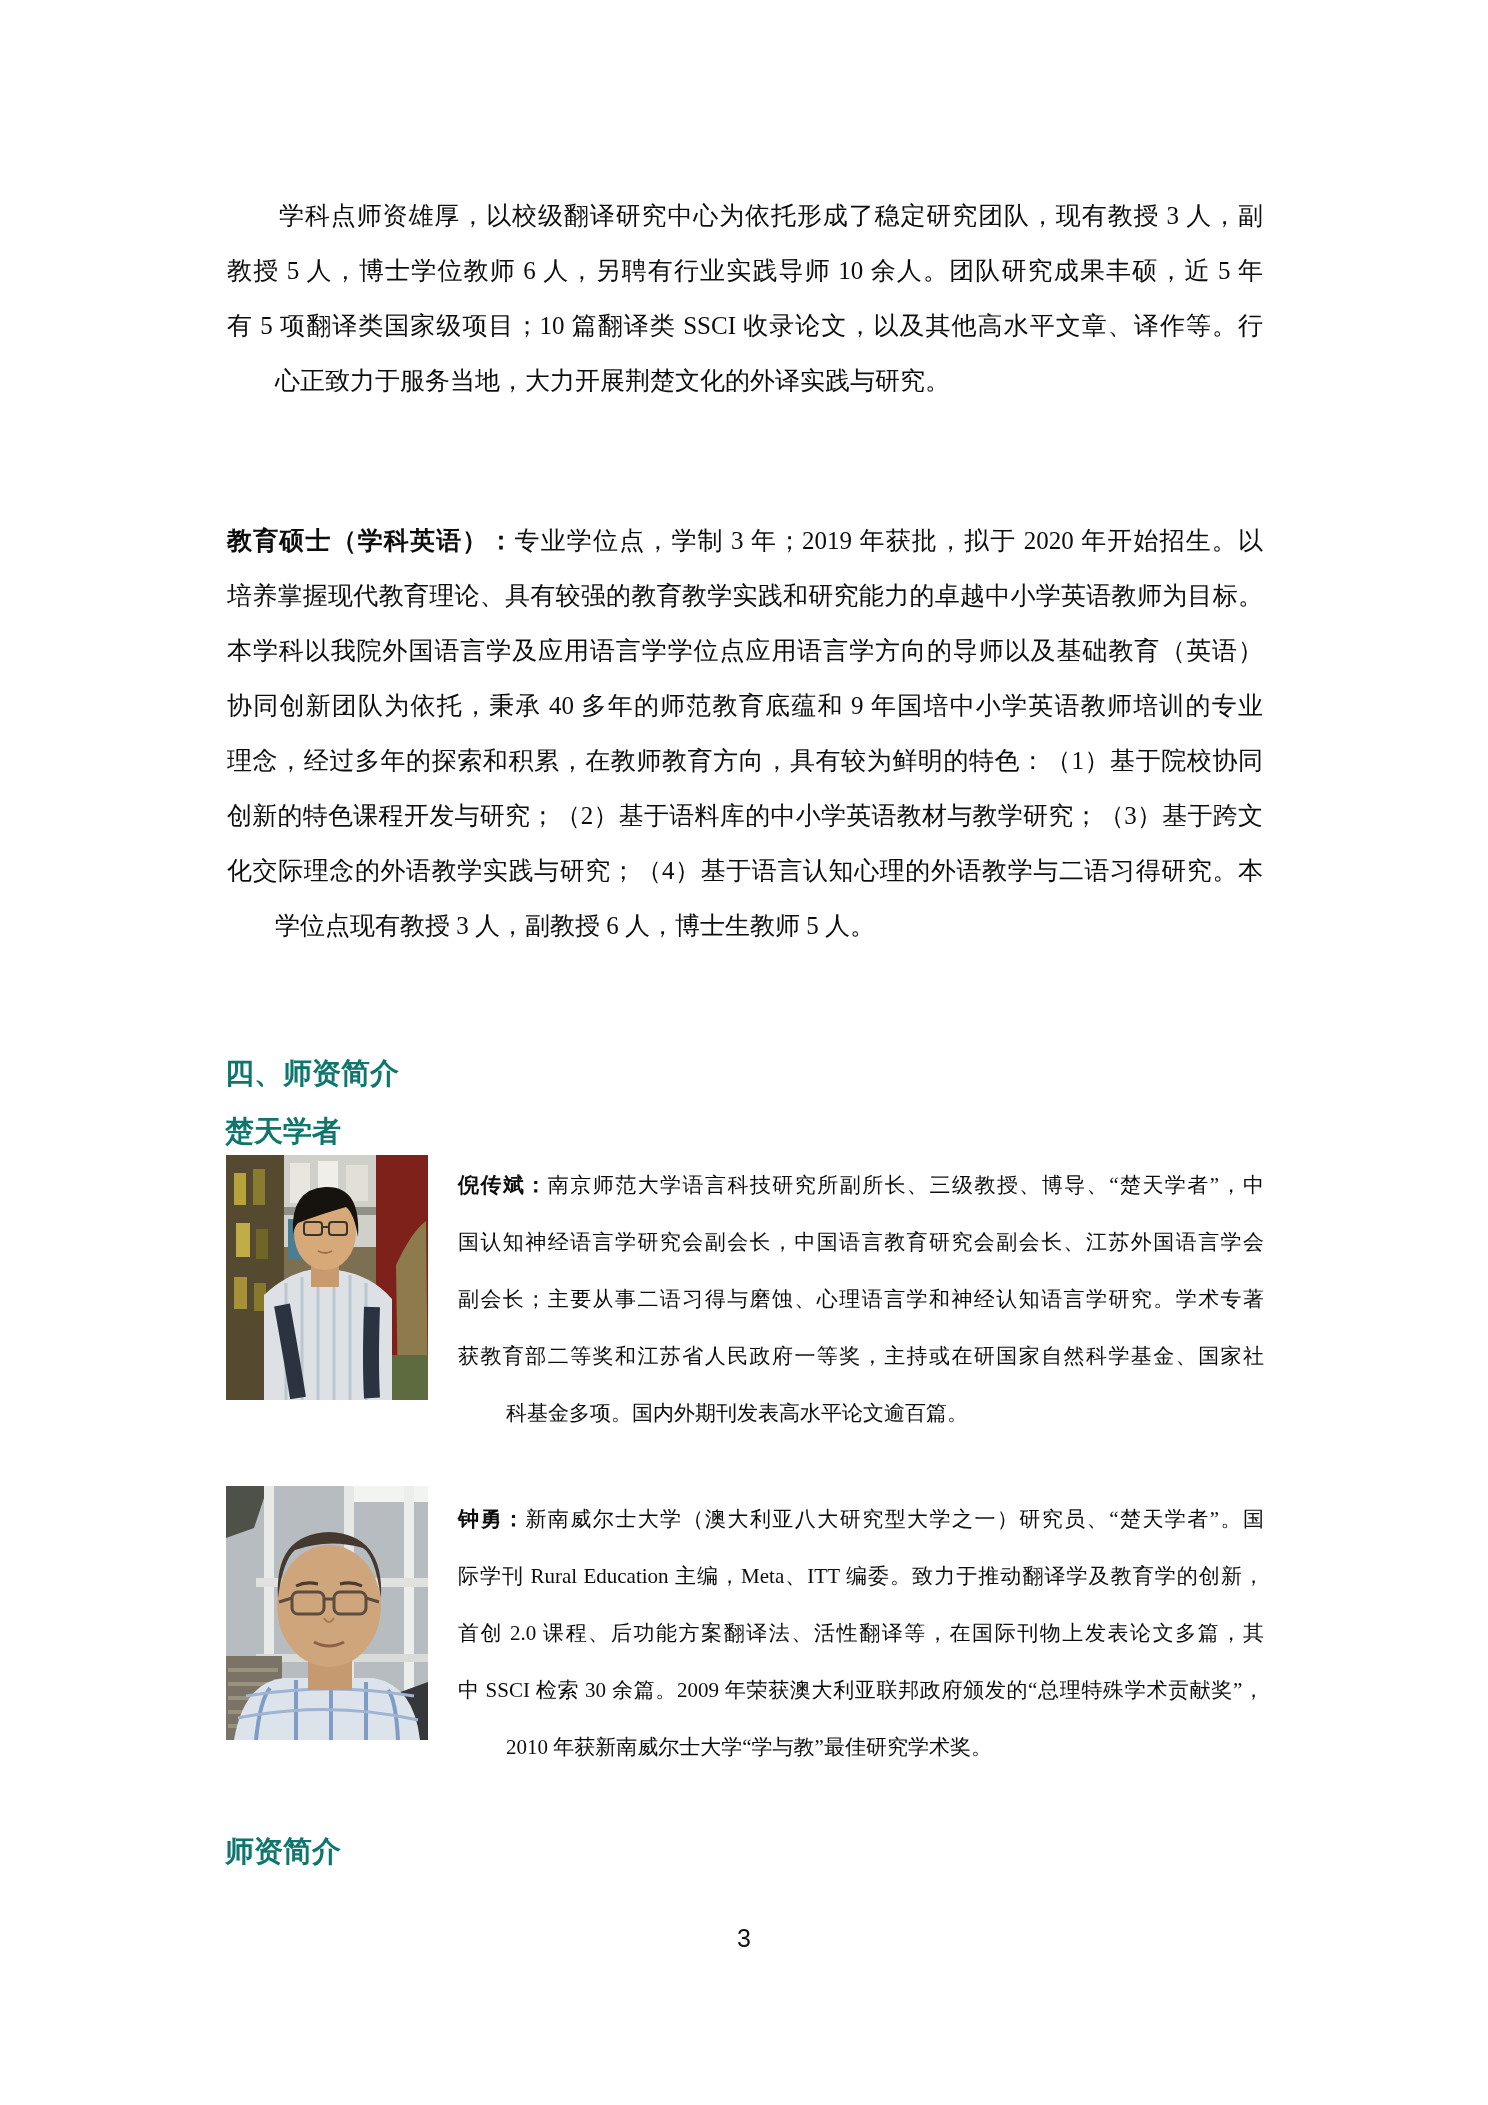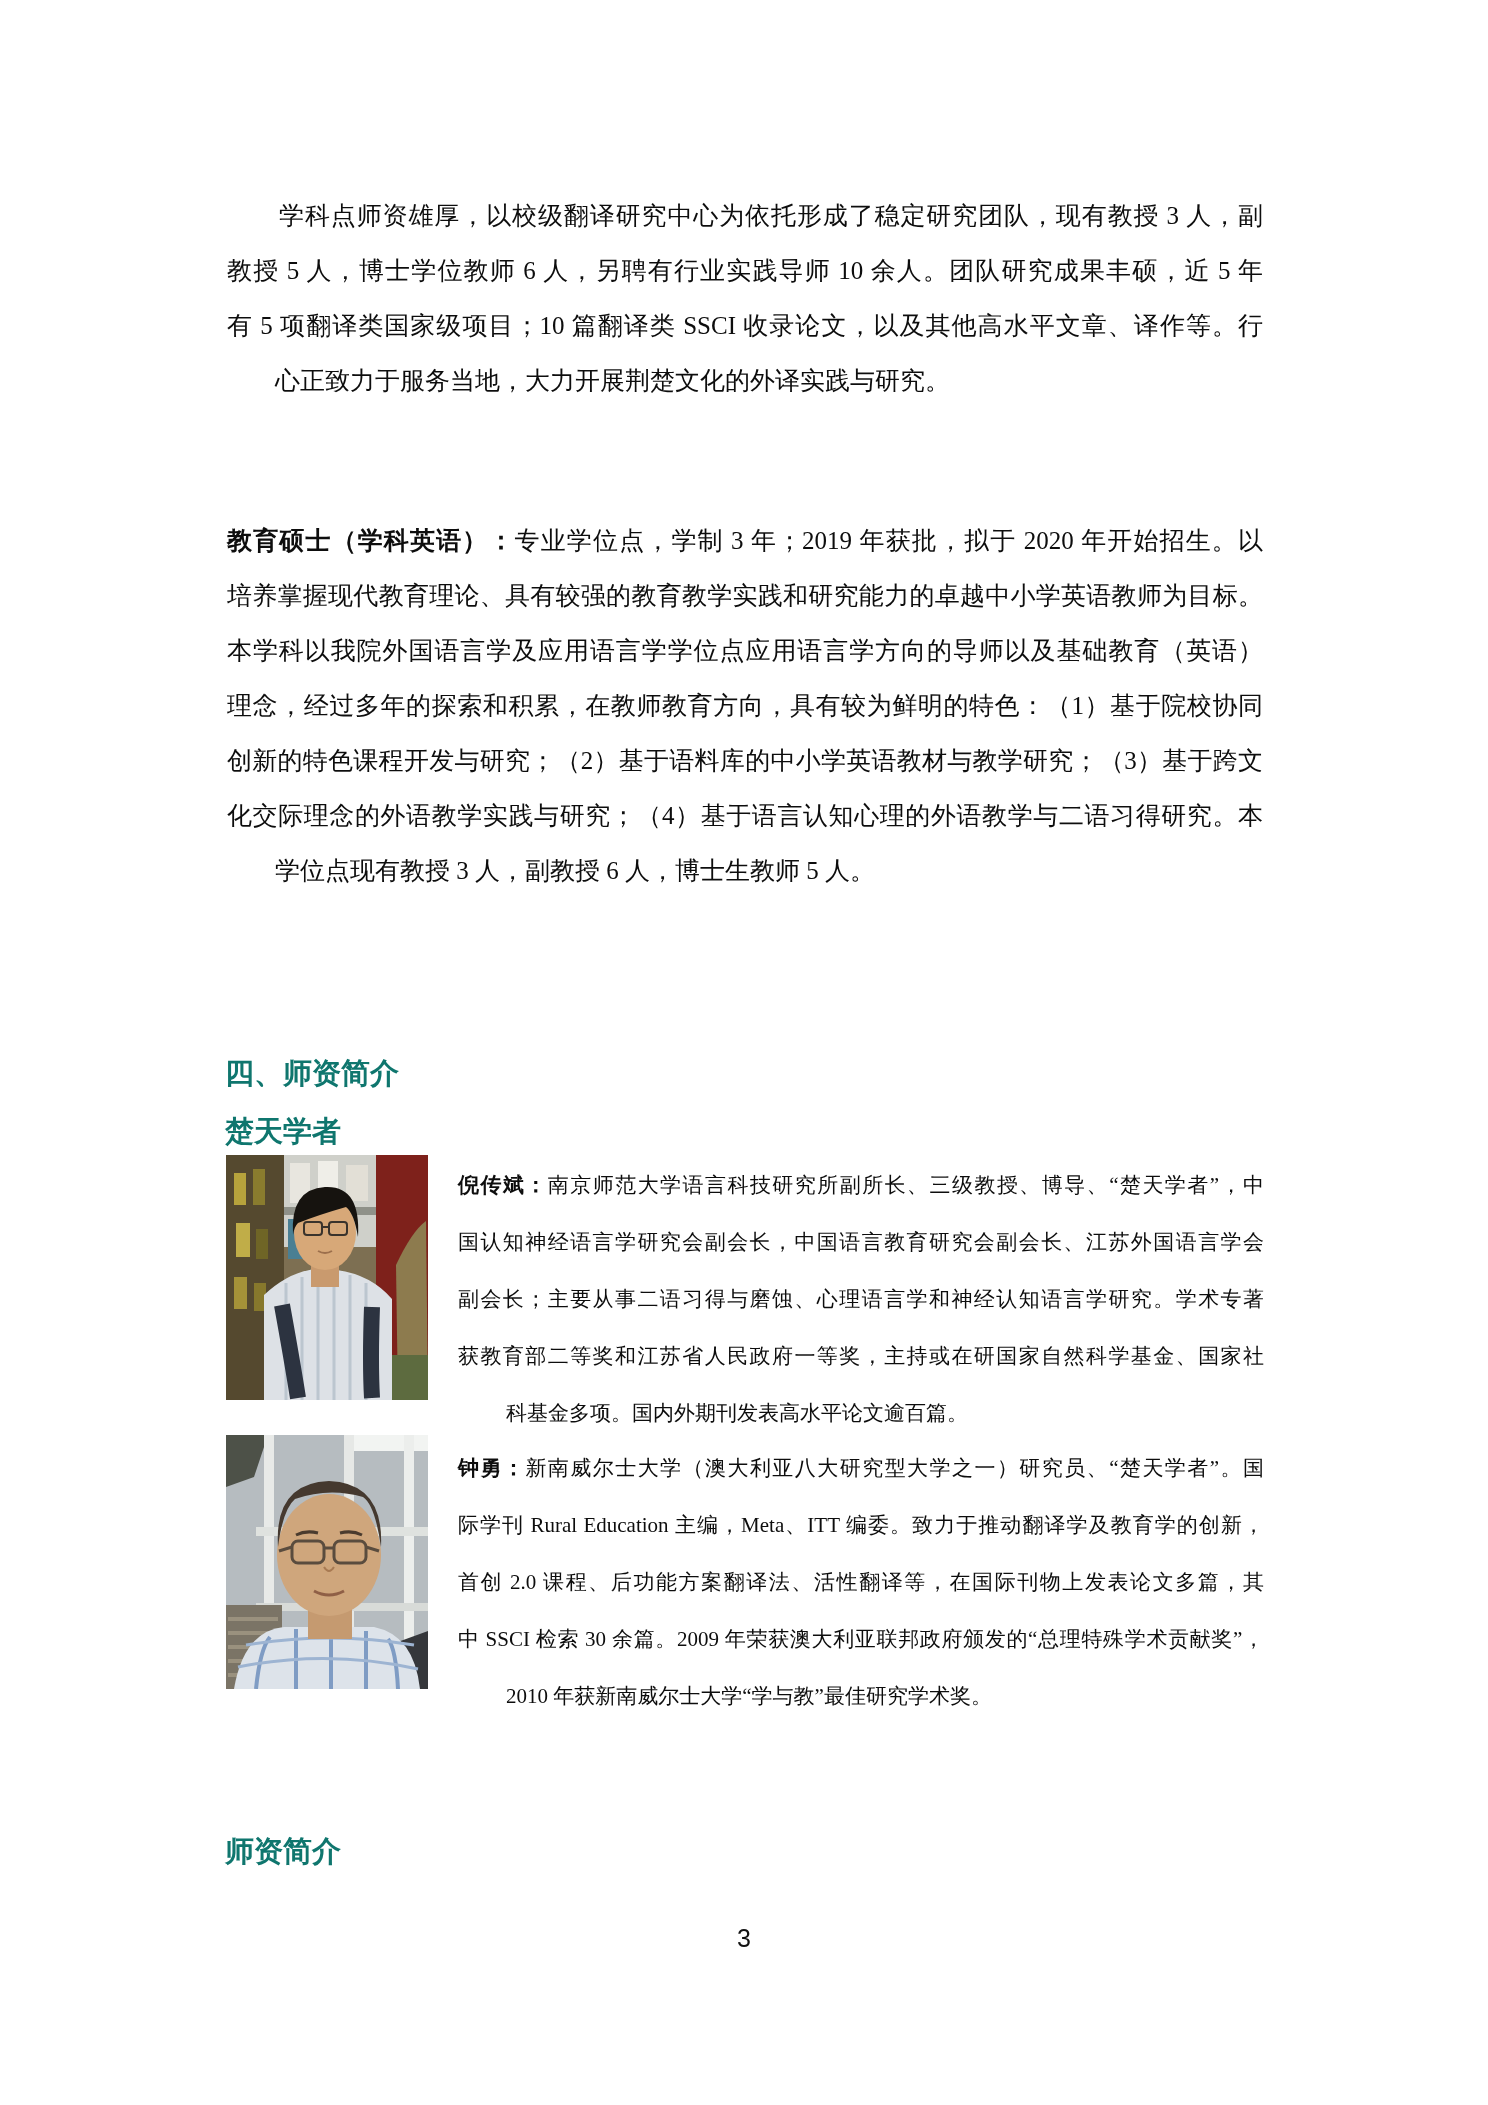--- a/index.html
+++ b/index.html
@@ -79,20 +79,21 @@
     <div class="line">有 5 项翻译类国家级项目；10 篇翻译类 SSCI 收录论文，以及其他高水平文章、译作等。行</div>
     <div class="line last">心正致力于服务当地，大力开展荆楚文化的外译实践与研究。</div>
   </div>
 
   <div class="para" style="top:513px;">
     <div class="line">
       <span class="bold-lead">教育硕士（学科英语）：</span><span>专业学位点，学制 3 年；2019 年获批，拟于 2020 年开始招生。以</span>
     </div>
     <div class="line">培养掌握现代教育理论、具有较强的教育教学实践和研究能力的卓越中小学英语教师为目标。</div>
     <div class="line">本学科以我院外国语言学及应用语言学学位点应用语言学方向的导师以及基础教育（英语）</div>
+    <div class="line">协同创新团队为依托，秉承 40 多年的师范教育底蕴和 9 年国培中小学英语教师培训的专业</div>
     <div class="line">理念，经过多年的探索和积累，在教师教育方向，具有较为鲜明的特色：（1）基于院校协同</div>
     <div class="line">创新的特色课程开发与研究；（2）基于语料库的中小学英语教材与教学研究；（3）基于跨文</div>
     <div class="line">化交际理念的外语教学实践与研究；（4）基于语言认知心理的外语教学与二语习得研究。本</div>
     <div class="line last">学位点现有教授 3 人，副教授 6 人，博士生教师 5 人。</div>
   </div>
 
   <div class="heading" style="top:1054px;">四、师资简介</div>
 
   <div class="heading" style="top:1112px;">楚天学者</div>
 
@@ -134,21 +135,21 @@
       <div class="line">
         <span class="bold-lead">倪传斌：</span><span>南京师范大学语言科技研究所副所长、三级教授、博导、“楚天学者”，中</span>
       </div>
       <div class="line">国认知神经语言学研究会副会长，中国语言教育研究会副会长、江苏外国语言学会</div>
       <div class="line">副会长；主要从事二语习得与磨蚀、心理语言学和神经认知语言学研究。学术专著</div>
       <div class="line">获教育部二等奖和江苏省人民政府一等奖，主持或在研国家自然科学基金、国家社</div>
       <div class="line last">科基金多项。国内外期刊发表高水平论文逾百篇。</div>
     </div>
   </div>
 
-  <div class="bio" style="top:1435px;">
+  <div class="bio" style="top:1486px;">
     <div class="bio-photo">
       <svg width="202" height="254" viewBox="0 0 202 254" xmlns="http://www.w3.org/2000/svg">
         <rect width="202" height="254" fill="#b6bcc0"></rect>
         <path d="M0 0 h42 l-14 42 l-28 10 z" fill="#4d5148"></path>
         <rect x="128" y="0" width="74" height="16" fill="#f2f4f2"></rect>
         <rect x="38" y="0" width="10" height="254" fill="#e8eae8"></rect>
         <rect x="118" y="0" width="10" height="200" fill="#e6e8e6"></rect>
         <rect x="178" y="0" width="10" height="254" fill="#eceeec"></rect>
         <rect x="30" y="92" width="172" height="9" fill="#dfe2df"></rect>
         <rect x="30" y="168" width="172" height="8" fill="#d8dbd8"></rect>

